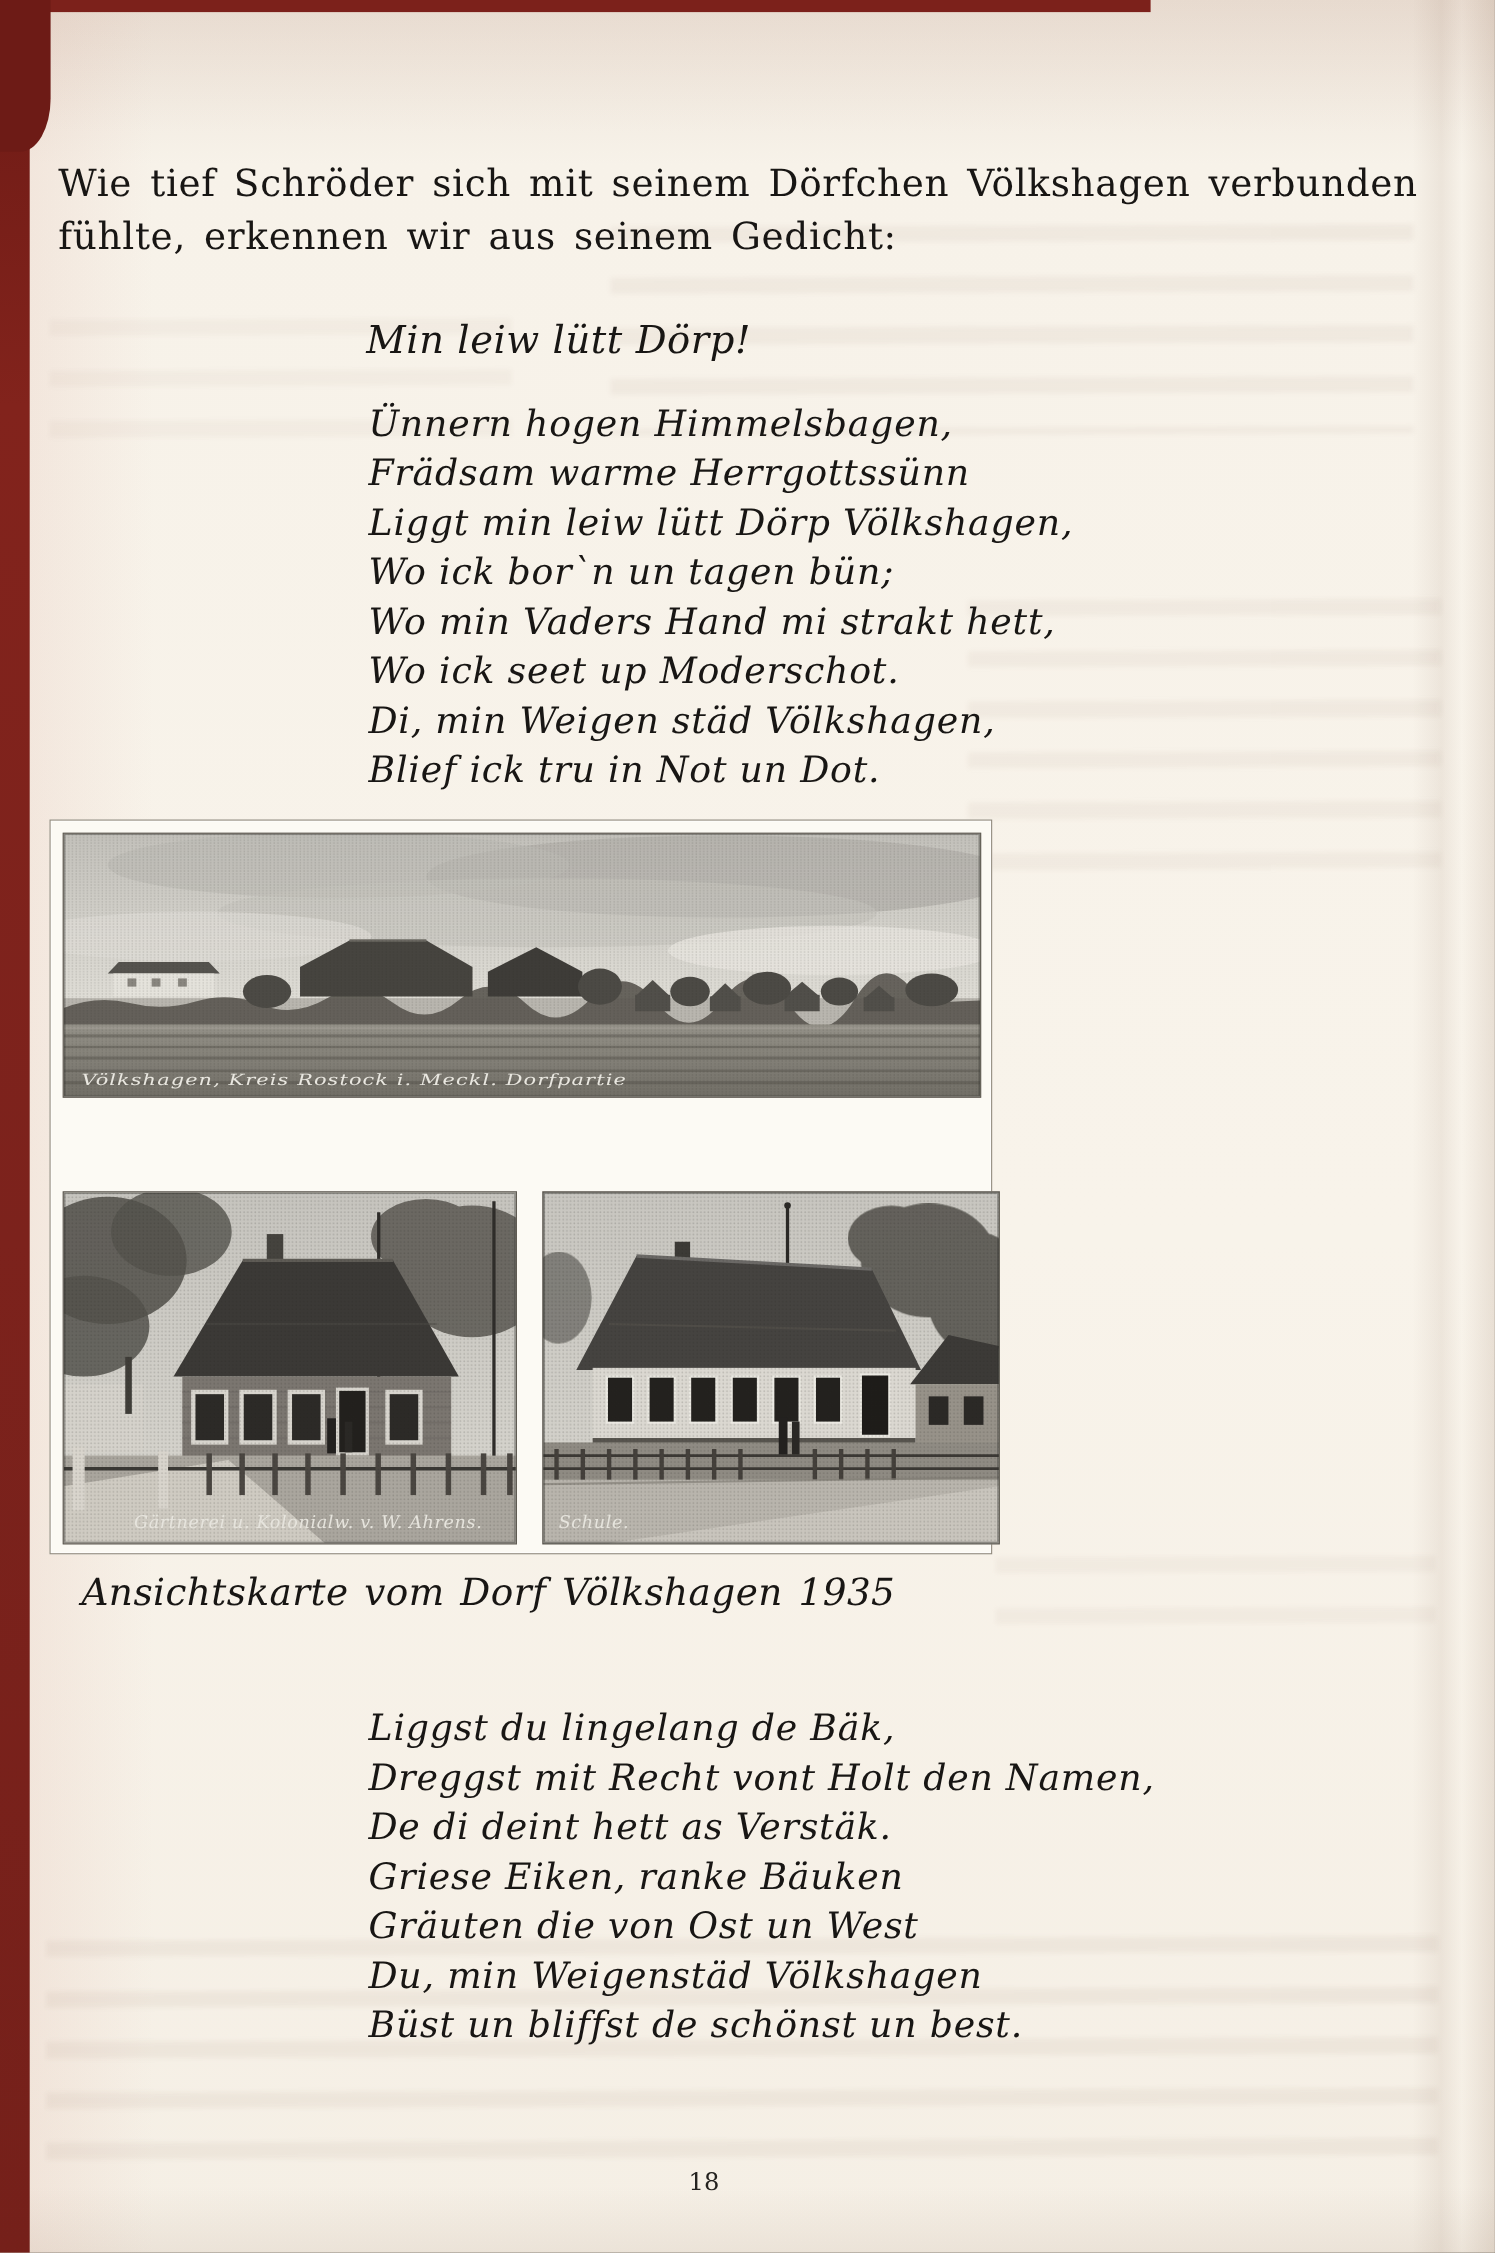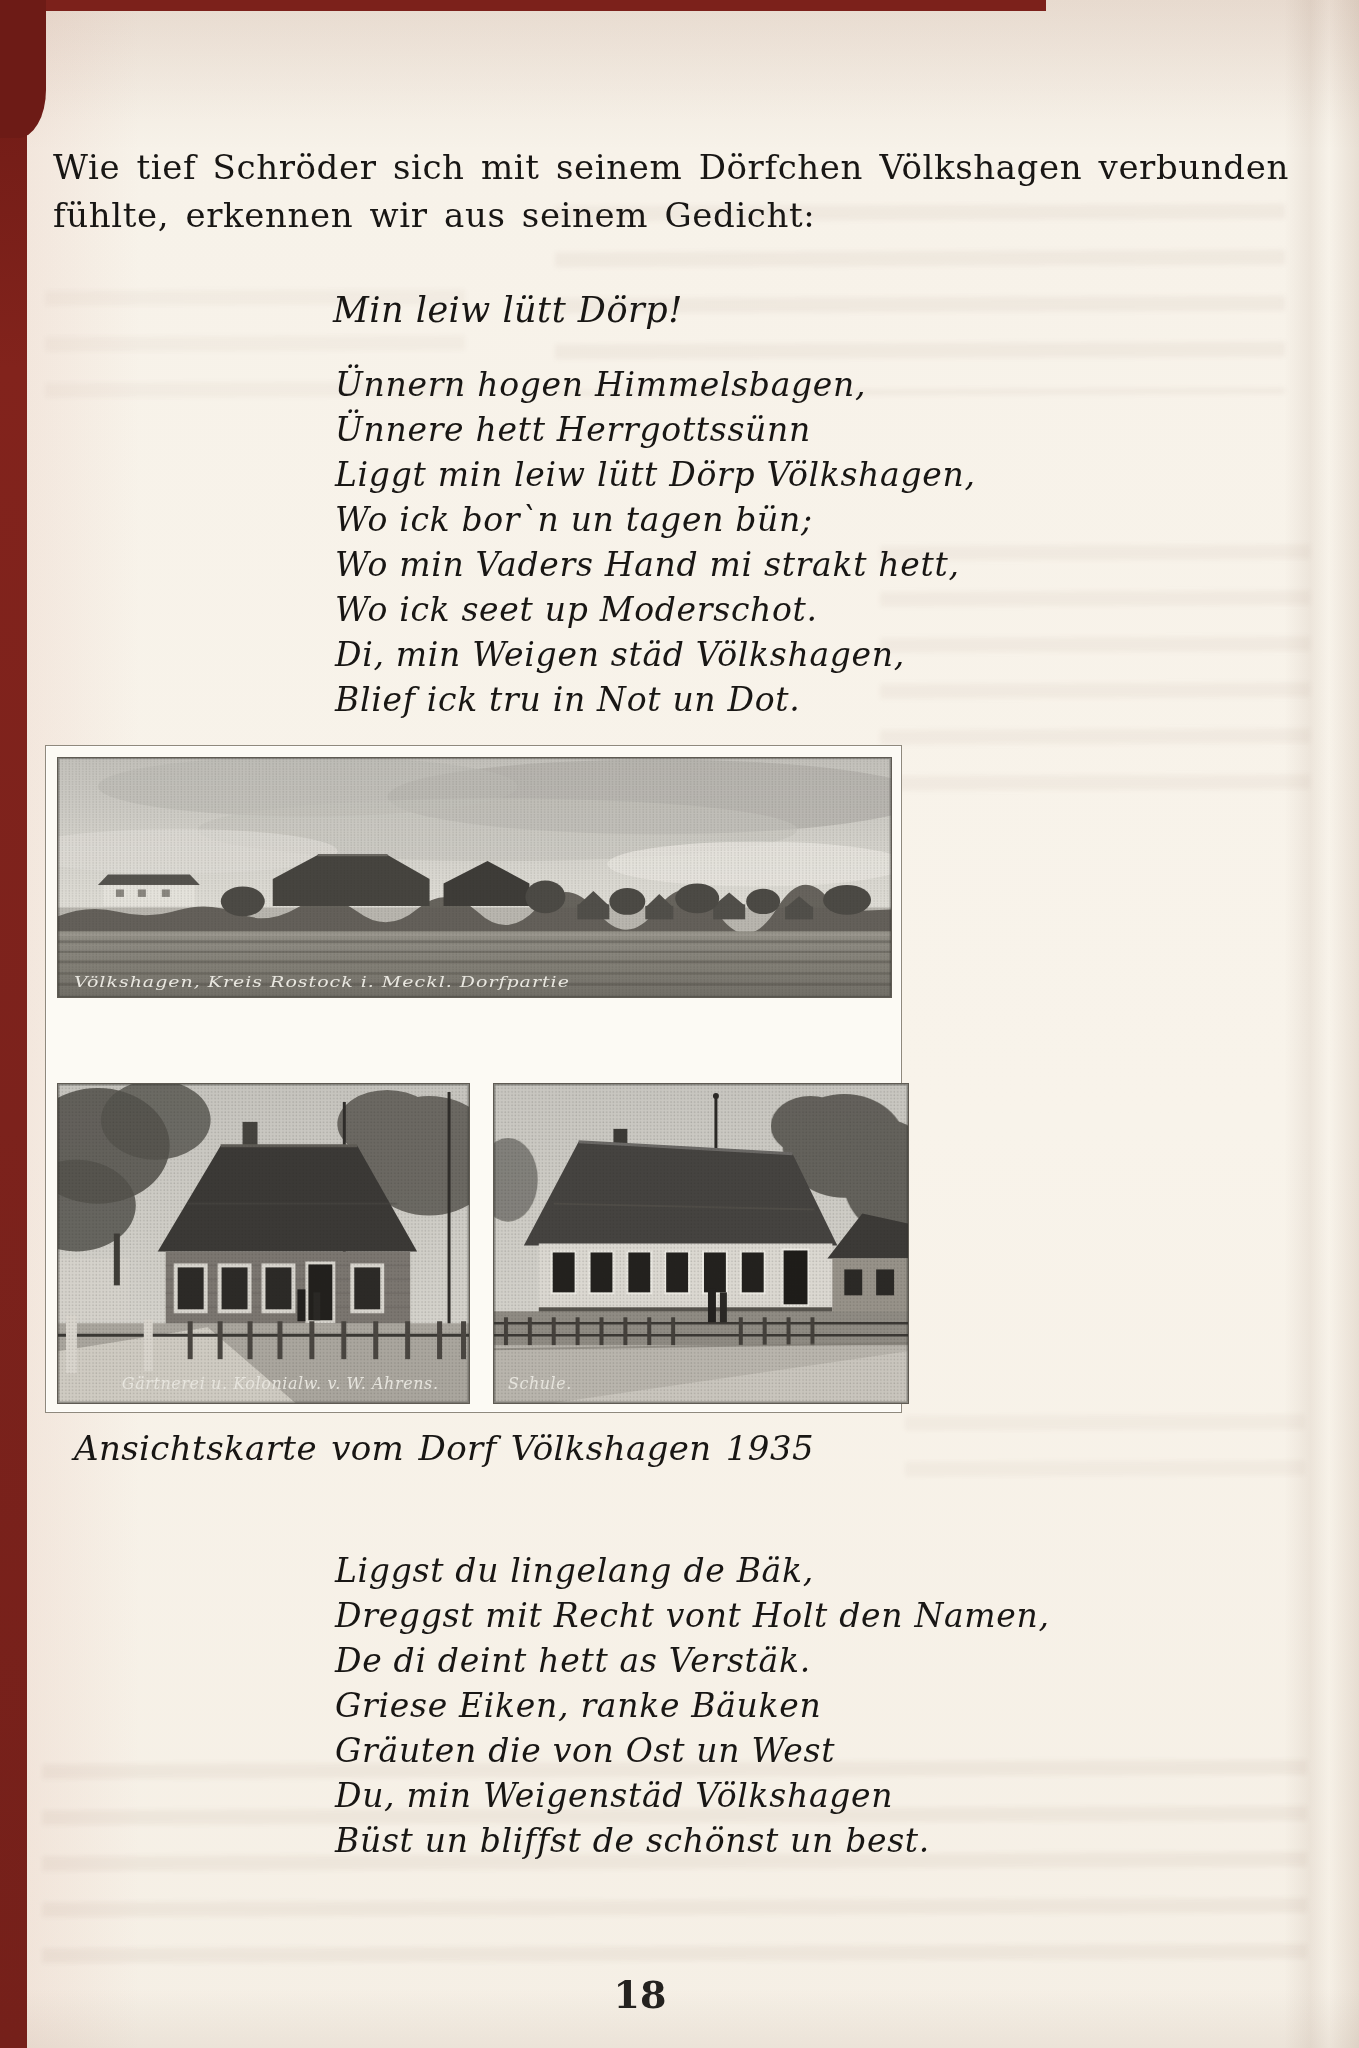--- a/index.html
+++ b/index.html
@@ -48,21 +48,21 @@
               box-shadow:0 0 0 1px rgba(255,255,255,.6) inset; }
   .photo { position:absolute; overflow:hidden; border:1px solid #5f5b53; background:#b9b6af; }
   .photo svg { display:block; width:100%; height:100%; }
   .photo.pano  { left:11px;  top:11px;  width:835px; height:241px; }
   .photo.left  { left:11px;  top:337px; width:413px; height:321px; }
   .photo.right { left:430px; top:337px; width:416px; height:321px;margin-left:17px; }
 
   .ansicht-caption { position:absolute; left:74px; top:1428px; font-size:34px; letter-spacing:.4px;
                      word-spacing:3px; color:#181614;font-style:italic; }
   .page-number { position:absolute; left:0; top:1972px; width:1280px; text-align:center;
-                 font-size:38px; color:#24221f;font-weight:bold; }
+                 font-size:22px; color:#24221f; }
 </style>
 </head>
 <body>
 
 <div class="page">
 
   <div class="top-shade"></div>
   <div class="right-shade"></div>
   <div class="bottom-shade"></div>
   <div class="edge-top"></div>
@@ -77,21 +77,21 @@
 
   <div class="intro">
     <div>Wie tief Schröder sich mit seinem Dörfchen Völkshagen verbunden</div>
     <div>fühlte, erkennen wir aus seinem Gedicht:</div>
   </div>
 
   <div class="poem-title">Min leiw lütt Dörp!</div>
 
   <div class="stanza s1">
     <div>Ünnern hogen Himmelsbagen,</div>
-    <div>Ünnere hett Herrgottssünn</div>
+    <div>Frädsam warme Herrgottssünn</div>
     <div>Liggt min leiw lütt Dörp Völkshagen,</div>
     <div>Wo ick bor`n un tagen bün;</div>
     <div>Wo min Vaders Hand mi strakt hett,</div>
     <div>Wo ick seet up Moderschot.</div>
     <div>Di, min Weigen städ Völkshagen,</div>
     <div>Blief ick tru in Not un Dot.</div>
   </div>
 
   <div class="postcard">
 

